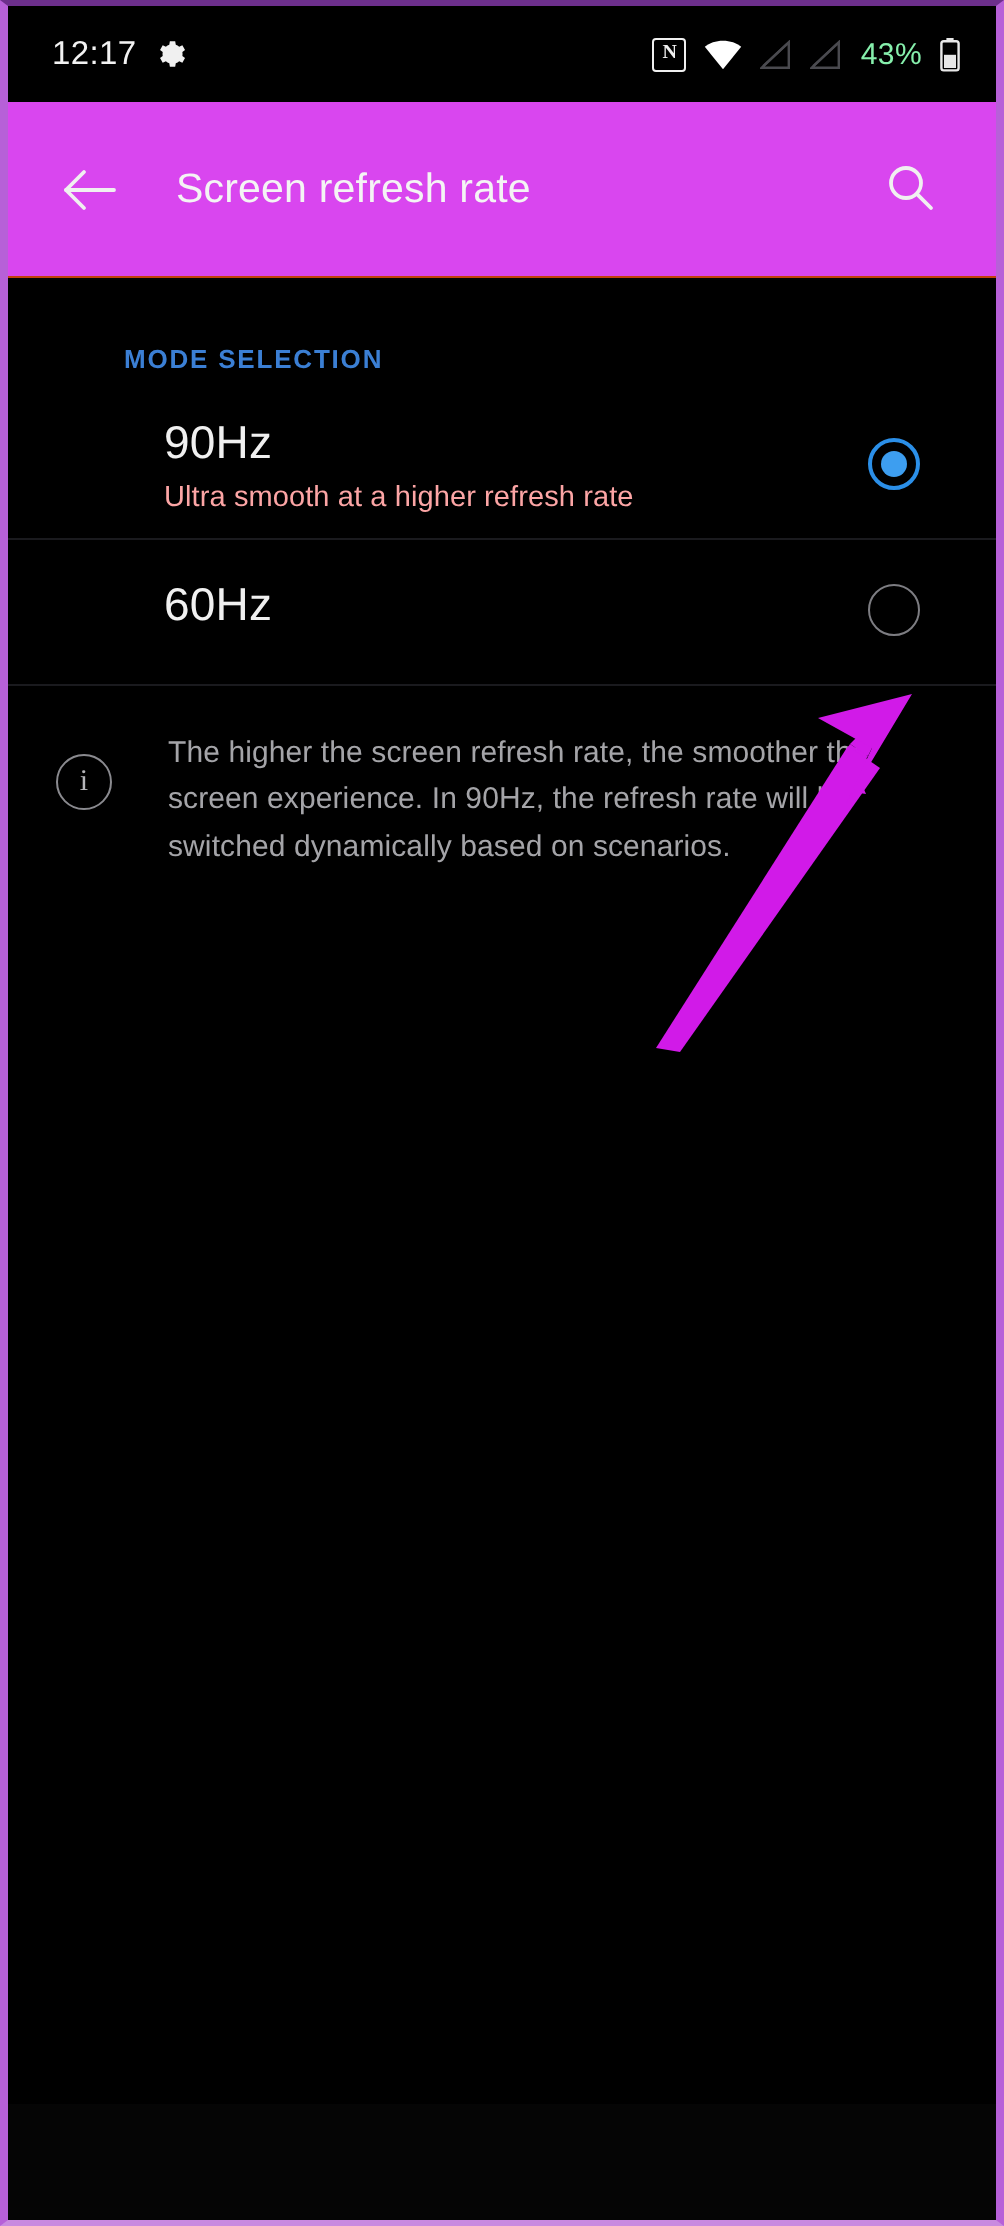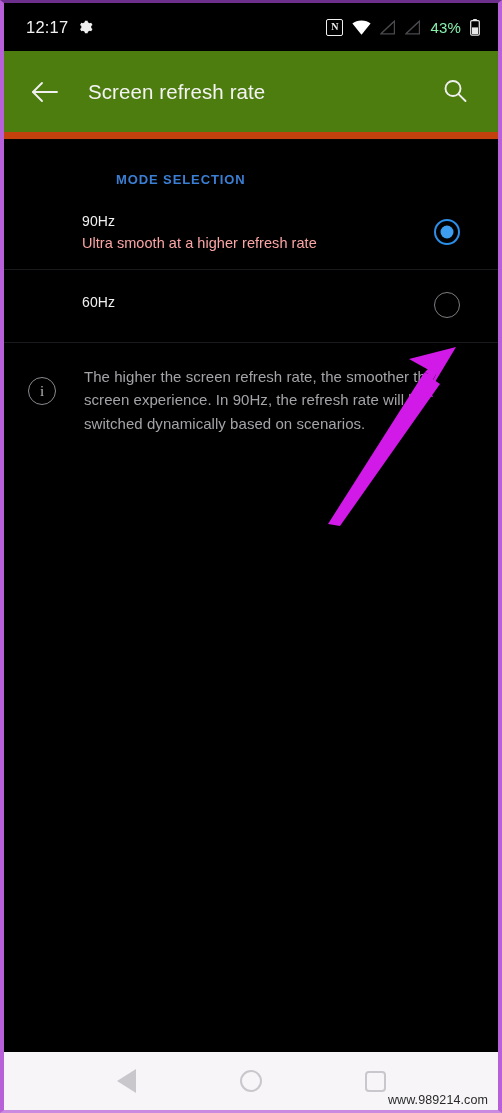--- a/index.html
+++ b/index.html
@@ -85,22 +85,22 @@
 
   
   .appbar {
     position: absolute;
     top: 48px; left: 0; right: 0;
     height: 88px;
     display: flex;
     align-items: center;
     padding: 0 22px 0 20px;
     box-sizing: border-box;
-    background: #4d7c0f;
-    border-bottom: 7px solid #c2410c;
+    background: #d946ef;
+    border-bottom: 1px solid #c2410c;
   }
   .back-btn {
     width: 42px; height: 42px;
     display: flex; align-items: center; justify-content: center;
     cursor: pointer;
   }
   .appbar-title {
     color: #f4f4f4;
     font-size: 20.5px;
     font-weight: 500;
@@ -118,34 +118,34 @@
   .content {
     position: absolute;
     top: 137px; left: 0; right: 0; bottom: 58px;
     background: #000;
   }
   .section-label {
     color: #3b7fd4;
     font-size: 13px;
     font-weight: 700;
     letter-spacing: 0.9px;
-    padding: 32px 0 10px 112px;
+    padding: 32px 0 10px 58px;
   }
   .option-row {
     display: flex;
     align-items: center;
     padding: 8px 36px 10px 78px;
     min-height: 72px;
     box-sizing: border-box;
     cursor: pointer;
   }
   .option-texts { flex: 1; }
   .option-title {
     color: #f0f0f0;
-    font-size: 14px;
+    font-size: 23px;
     font-weight: 500;
     letter-spacing: 0.1px;
     margin-bottom: 6px;
   }
   .option-sub {
     color: #fca5a5;
     font-size: 14.5px;
     letter-spacing: 0.05px;
   }
   .radio {
@@ -361,27 +361,15 @@
           <polygon points="428,362 421,369 430,375 432,371"></polygon>
         </g>
         <path d="M327,519 L451,345" stroke="#d11ae8" stroke-width="13" stroke-linecap="round" fill="none" opacity="0"></path>
         <g fill="#d11ae8">
           <polygon points="324,521 420,370 436,381 336,523"></polygon>
           <polygon points="452,344 405,356 432,371 419,399 452,344"></polygon>
         </g>
       </svg>
     </div>
 
-    <div class="navbar">
-      <div class="nav-btn">
-        <div class="nav-tri"></div>
-      </div>
-      <div class="nav-btn">
-        <div class="nav-circle"></div>
-      </div>
-      <div class="nav-btn">
-        <div class="nav-square"></div>
-      </div>
-      <div class="watermark">www.989214.com</div>
-    </div>
 
   </div>
 </div>
 
 </body></html>

